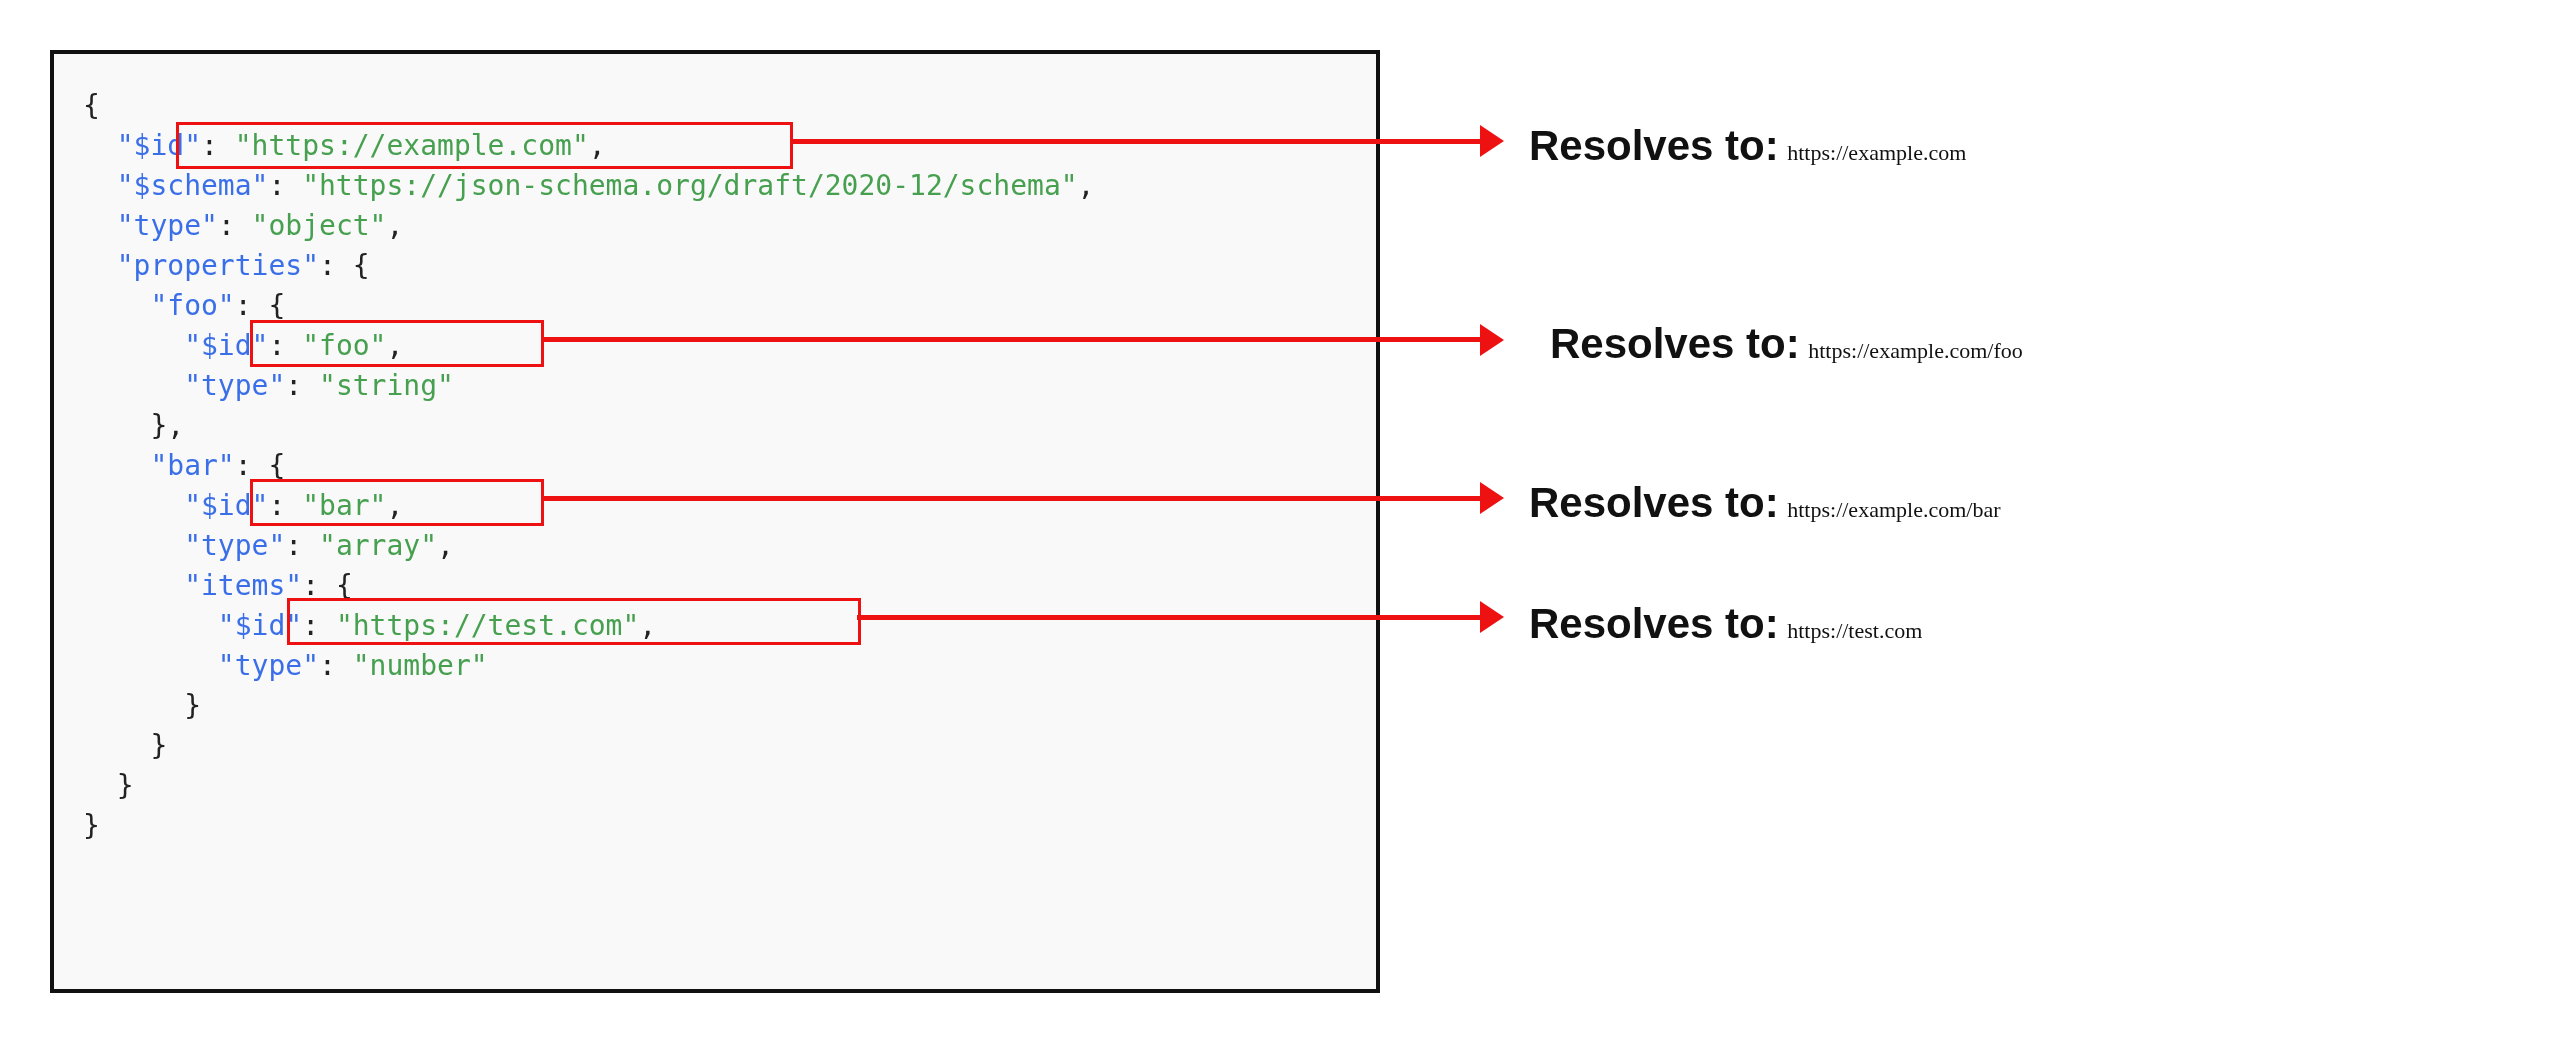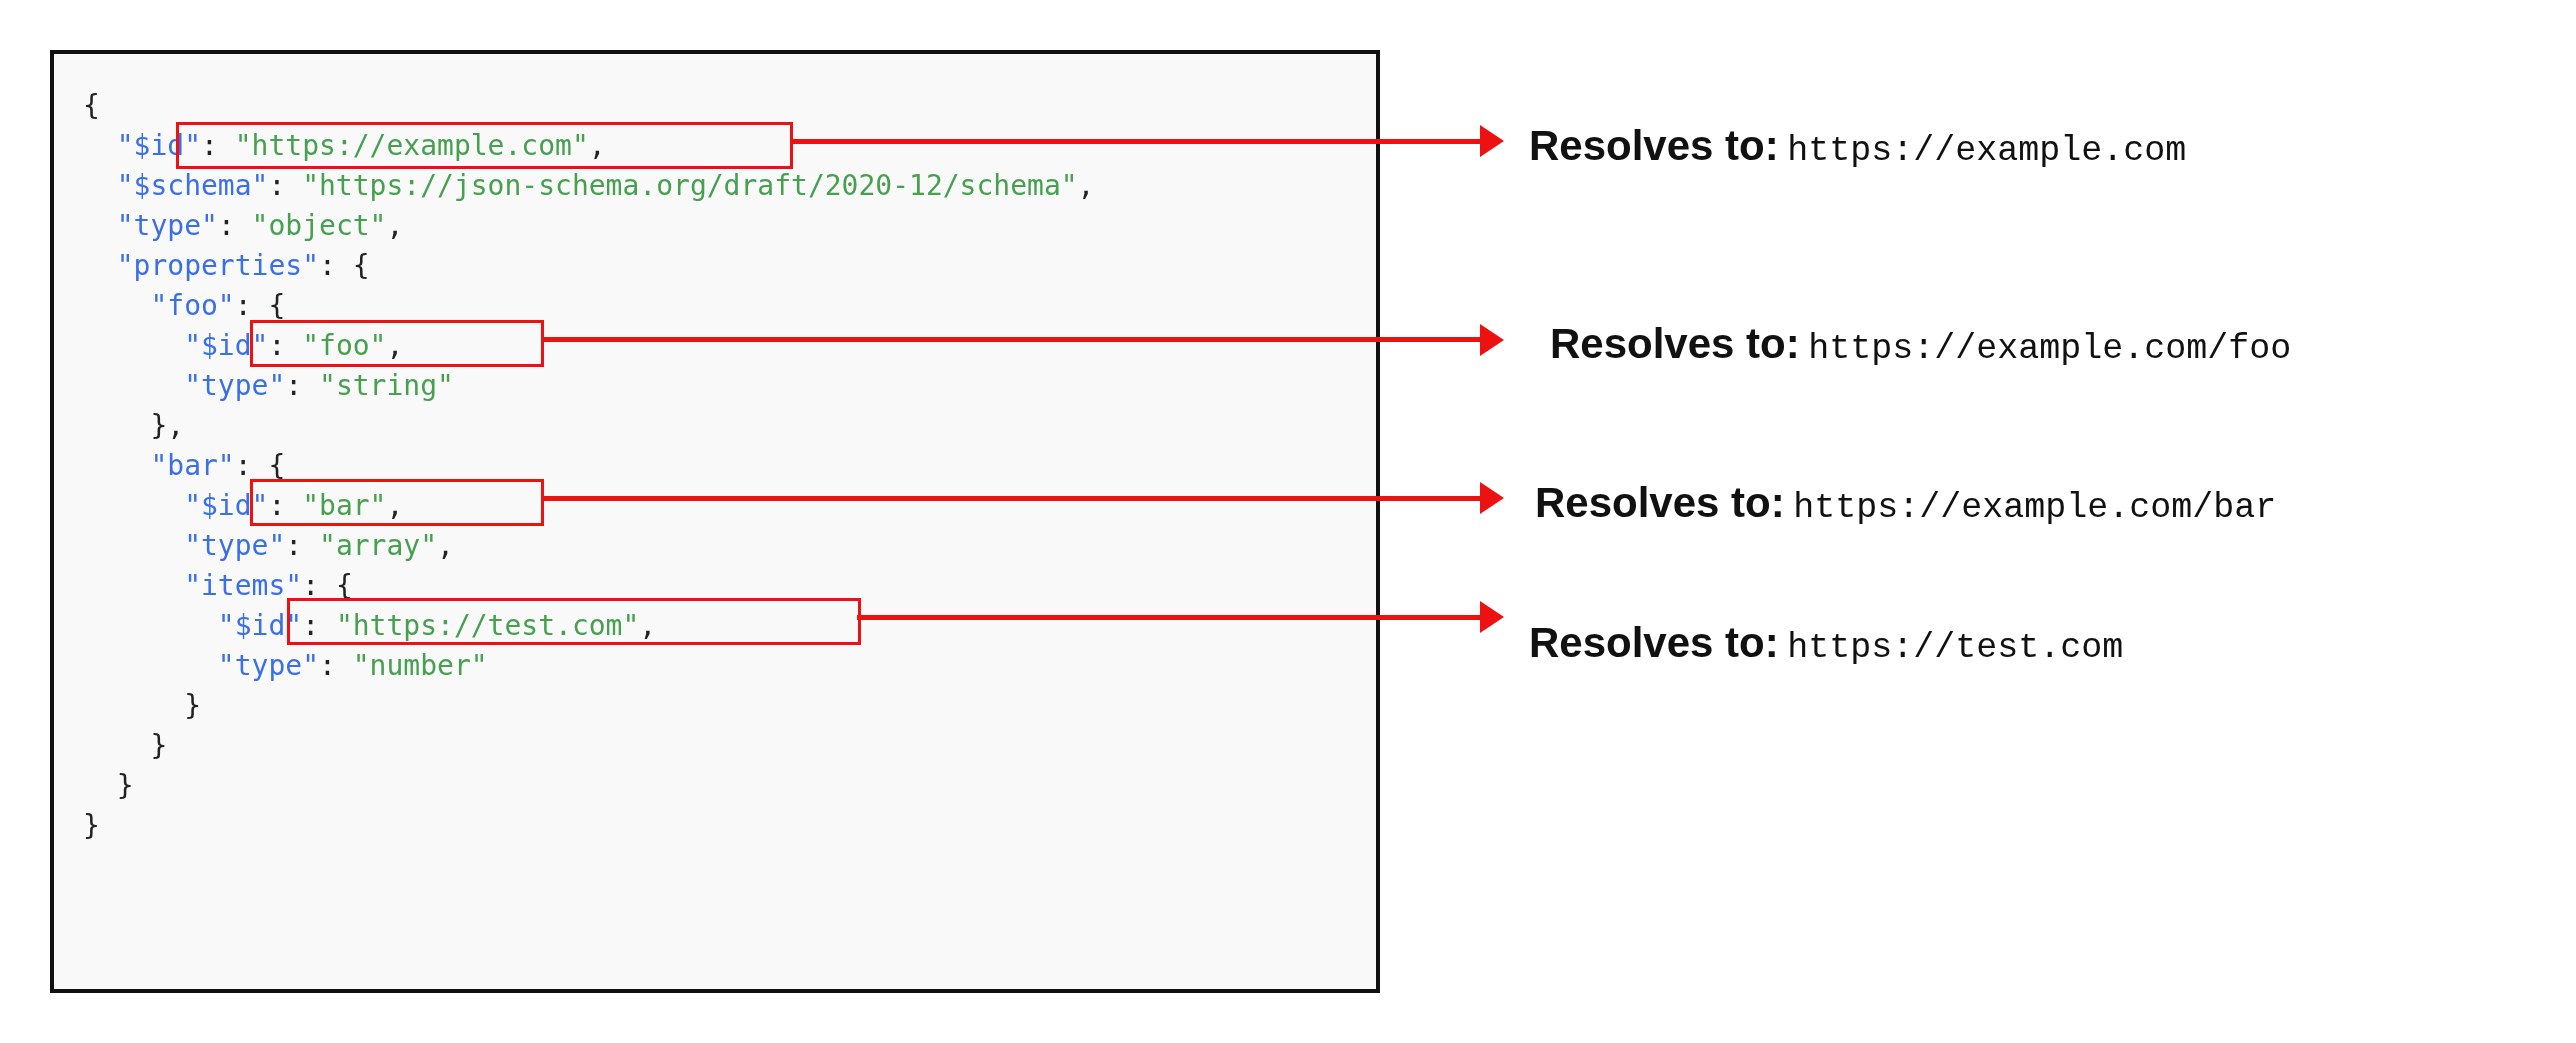--- a/index.html
+++ b/index.html
@@ -78,22 +78,22 @@
     white-space: nowrap;
     line-height: 1;
   }
   .resolve-label {
     font-family: "Liberation Sans", sans-serif;
     font-weight: bold;
     font-size: 42px;
     color: #111111;
   }
   .resolve-url {
-    font-family: Liberation Mono, monospace;
-    font-size: 35px;
+    font-family: Liberation Serif, serif;
+    font-size: 22px;
     color: #111111;
     margin-left: 8.5px;
   }
 </style>
 </head>
 <body>
 
 <div id="code-panel">
   <div id="code-block"><div class="code-line"><span></span><span class="p">{</span></div><div class="code-line"><span>  </span><span class="k">"$id"</span><span class="p">: </span><span class="s">"https://example.com"</span><span class="p">,</span></div><div class="code-line"><span>  </span><span class="k">"$schema"</span><span class="p">: </span><span class="s">"https://json-schema.org/draft/2020-12/schema"</span><span class="p">,</span></div><div class="code-line"><span>  </span><span class="k">"type"</span><span class="p">: </span><span class="s">"object"</span><span class="p">,</span></div><div class="code-line"><span>  </span><span class="k">"properties"</span><span class="p">: {</span></div><div class="code-line"><span>    </span><span class="k">"foo"</span><span class="p">: {</span></div><div class="code-line"><span>      </span><span class="k">"$id"</span><span class="p">: </span><span class="s">"foo"</span><span class="p">,</span></div><div class="code-line"><span>      </span><span class="k">"type"</span><span class="p">: </span><span class="s">"string"</span></div><div class="code-line"><span>    </span><span class="p">},</span></div><div class="code-line"><span>    </span><span class="k">"bar"</span><span class="p">: {</span></div><div class="code-line"><span>      </span><span class="k">"$id"</span><span class="p">: </span><span class="s">"bar"</span><span class="p">,</span></div><div class="code-line"><span>      </span><span class="k">"type"</span><span class="p">: </span><span class="s">"array"</span><span class="p">,</span></div><div class="code-line"><span>      </span><span class="k">"items"</span><span class="p">: {</span></div><div class="code-line"><span>        </span><span class="k">"$id"</span><span class="p">: </span><span class="s">"https://test.com"</span><span class="p">,</span></div><div class="code-line"><span>        </span><span class="k">"type"</span><span class="p">: </span><span class="s">"number"</span></div><div class="code-line"><span>      </span><span class="p">}</span></div><div class="code-line"><span>    </span><span class="p">}</span></div><div class="code-line"><span>  </span><span class="p">}</span></div><div class="code-line"><span></span><span class="p">}</span></div></div>
   <div id="highlight-layer">
@@ -110,16 +110,16 @@
     <div class="arrow-line" style="left: 541px; top: 337px; width: 940px;"></div>
     <div class="arrow-head" style="left: 1480px; top: 324px;"></div>
     <div class="arrow-line" style="left: 541px; top: 496px; width: 940px;"></div>
     <div class="arrow-head" style="left: 1480px; top: 482px;"></div>
     <div class="arrow-line" style="left: 857px; top: 615px; width: 624px;"></div>
     <div class="arrow-head" style="left: 1480px; top: 601px;"></div>
   </div>
 <div id="annotation-layer">
     <div class="resolve-row" style="left: 1529px; top: 125px;"><span class="resolve-label">Resolves to:</span><span class="resolve-url">https://example.com</span></div>
     <div class="resolve-row" style="left: 1529px; top: 323px; margin-left: 21px;"><span class="resolve-label">Resolves to:</span><span class="resolve-url">https://example.com/foo</span></div>
-    <div class="resolve-row" style="left: 1529px; top: 482px; margin-left: 6px;"><span class="resolve-label">Resolves to:</span><span class="resolve-url">https://example.com/bar</span></div>
-    <div class="resolve-row" style="left: 1529px; top: 622px;"><span class="resolve-label">Resolves to:</span><span class="resolve-url">https://test.com</span></div>
+    <div class="resolve-row" style="left: 1529px; top: 482px;"><span class="resolve-label">Resolves to:</span><span class="resolve-url">https://example.com/bar</span></div>
+    <div class="resolve-row" style="left: 1529px; top: 603px;"><span class="resolve-label">Resolves to:</span><span class="resolve-url">https://test.com</span></div>
   </div>
 
 
 </body></html>

